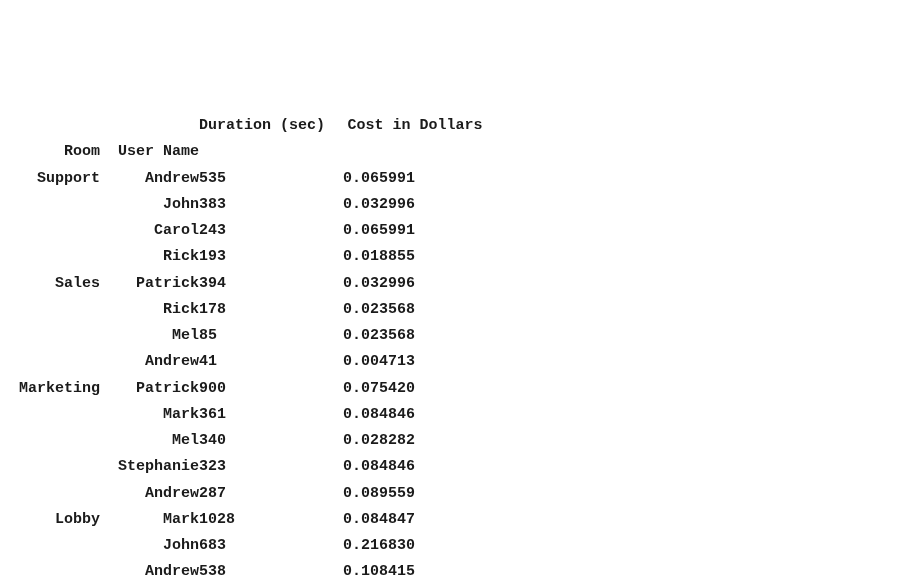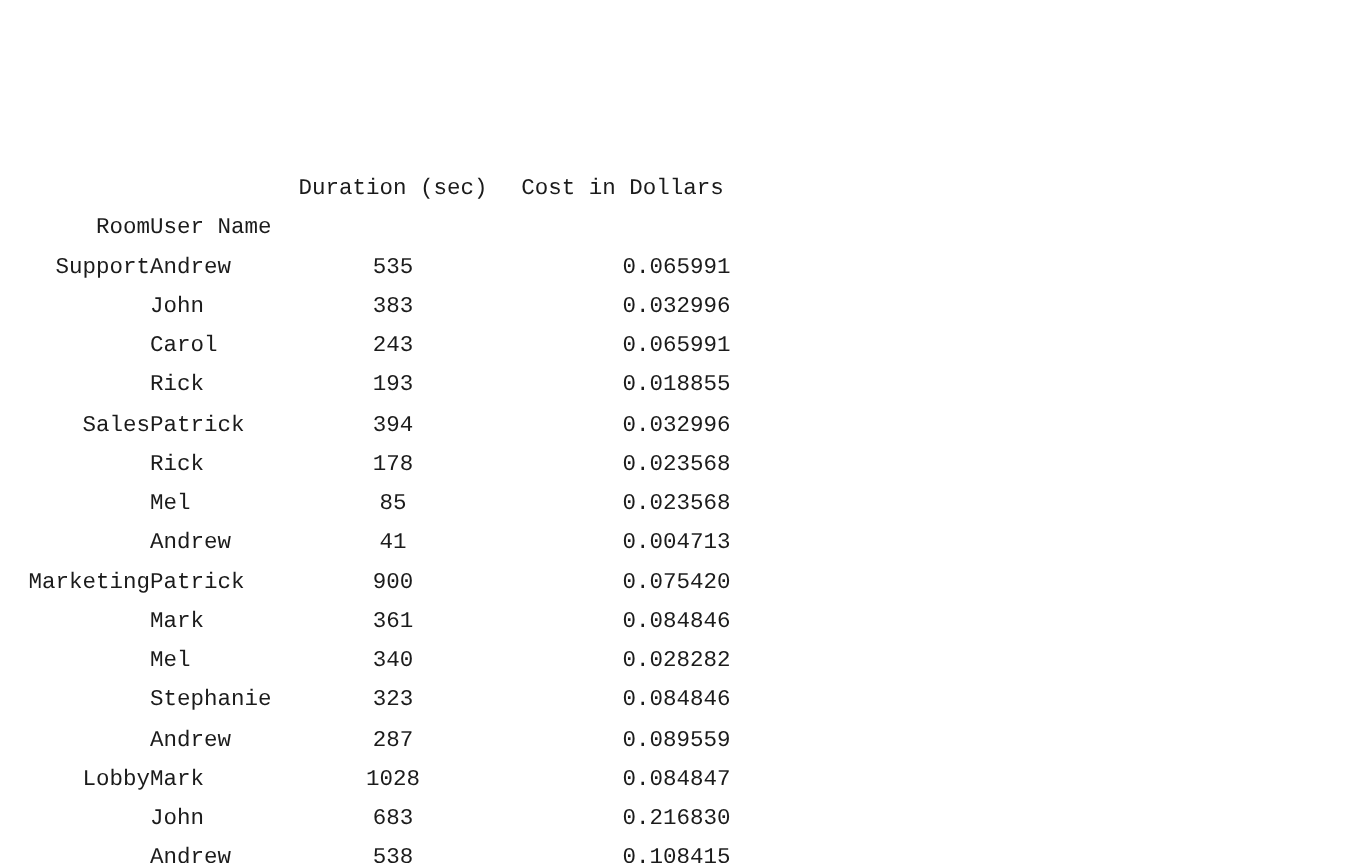--- a/index.html
+++ b/index.html
@@ -7,43 +7,44 @@
       font-size: 15px;
       line-height: 1.75;
       color: #1b1b1b;
       background: #ffffff;
       margin: 0;
       padding: 8px 10px;
       white-space: pre;
     }
     .row {
       display: block;
+      font-weight: bold;
     }
     .cell {
       display: inline-block;
       vertical-align: top;
     }
     .col-room {
       width: 10ch;
       text-align: right;
     }
     .col-name {
       width: 11ch;
-      text-align: left;
+      text-align: right;
     }
     .col-dur {
       width: 14ch;
-      text-align: center;
+      text-align: left;
     }
     .col-gap {
       width: 2ch;
     }
     .col-cost {
       width: 16ch;
-      text-align: right;
+      text-align: left;
     }
     .header-top .col-dur,
     .header-top .col-cost {
       text-align: center;
     }
   </style>
 </head>
 <body>
 
 

